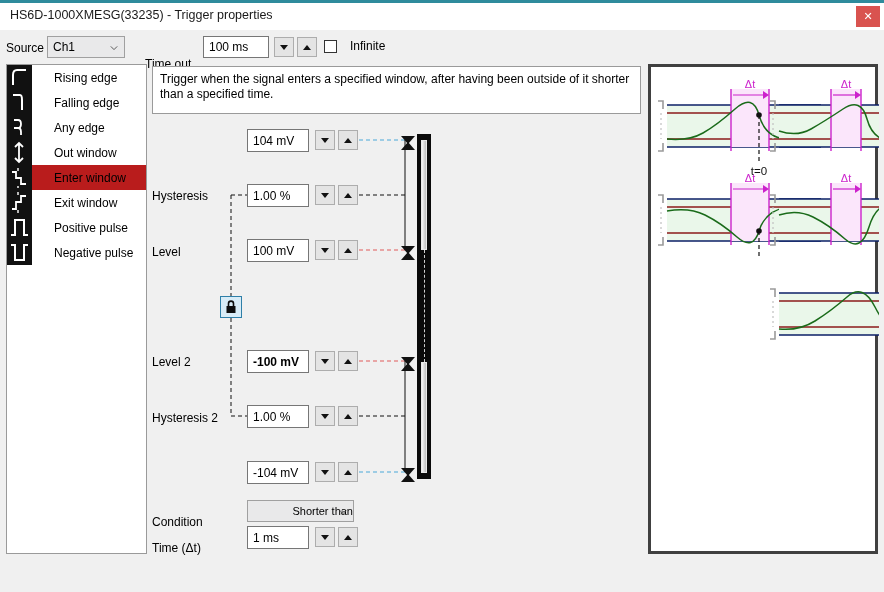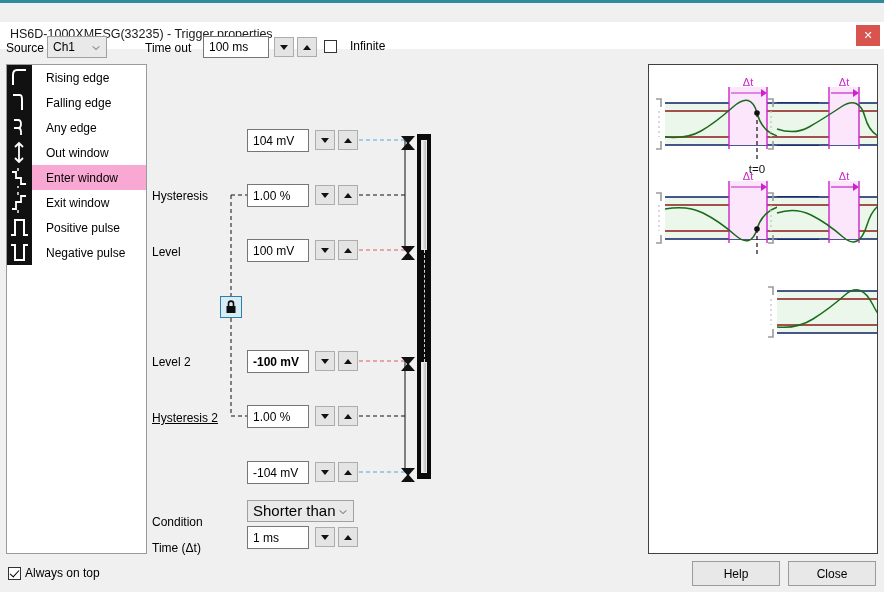--- a/index.html
+++ b/index.html
@@ -28,21 +28,20 @@
     left: 0; top: 0;
     width: 884px; height: 3px;
     background: #2e8b9c;
   }
   
   .titlebar {
     position: absolute;
     left: 0; top: 3px;
     width: 884px; height: 27px;
     background: #ffffff;
-    margin-top: 19px;
   }
   .title-text {
     position: absolute;
     left: 10px; top: 5px;
     font-size: 12.5px;
     color: #1a1a1a;
     white-space: nowrap;
   }
   .close-btn {
     position: absolute;
@@ -66,38 +65,38 @@
   .lbl {
     position: absolute;
     font-size: 12px;
     color: #000;
     white-space: nowrap;
   }
   .source-lbl { left: 6px; top: 5px; }
   .source-select {
     position: absolute;
     left: 47px; top: 0px;
-    width: 60px; height: 22px;
+    width: 78px; height: 22px;
     background: #e9e9ea;
     border: 1px solid #a0a0a0;
     box-sizing: border-box;
     font-family: "Liberation Sans", sans-serif;
     font-size: 12px;
     padding-left: 5px;
     color: #000;
     line-height: 20px;
     cursor: pointer;
   }
   .sel-caret {
     position: absolute;
     right: 6px; top: 7px;
     width: 8px; height: 8px;
     pointer-events: none;
   }
-  .timeout-lbl { left: 145px; top: 5px; }
+  .timeout-lbl { left: 145px; top: 21px; }
   .timeout-input {
     position: absolute;
     left: 203px; top: 0px;
     width: 66px; height: 22px;
     background: #ffffff;
     border: 1px solid #767676;
     box-sizing: border-box;
     font-family: "Liberation Sans", sans-serif;
     font-size: 12px;
     padding-left: 5px;
@@ -157,29 +156,29 @@
     border: 1px solid #9a9a9a;
     box-sizing: border-box;
     overflow: hidden;
   }
   .litem {
     display: flex;
     align-items: center;
     height: 25px;
     cursor: pointer;
   }
-  .litem.selected { background: #f9a8d4; align-items: center; }
+  .litem.selected { background: #b91c1c; align-items: center; }
   .licon {
     width: 25px; height: 25px;
     background: #111;
     flex: 0 0 25px;
     display: block;
   }
   .ltext {
-    margin-left: 14px;
+    margin-left: 22px;
     font-size: 12px;
     color: #000;
     white-space: nowrap;
   }
   
   .descbox {
     position: absolute;
     left: 152px; top: 66px;
     width: 489px; height: 48px;
     background: #ffffff;
@@ -213,25 +212,26 @@
     padding-left: 5px;
     color: #000;
   }
   .fsel {
     position: absolute;
     width: 107px; height: 22px;
     background: #e9e9ea;
     border: 1px solid #a0a0a0;
     box-sizing: border-box;
     font-family: "Liberation Sans", sans-serif;
-    font-size: 15px;
+    font-size: 11px;
     padding-left: 5px;
     color: #000;
     line-height: 20px;
     cursor: pointer;
+    text-align: right;
   }
   
   .slider-track {
     position: absolute;
     left: 417px; top: 134px;
     width: 14px; height: 345px;
     background: #0a0a0a;
   }
   .slider-thumb {
     position: absolute;
@@ -247,21 +247,21 @@
     left: 423.5px;
     width: 0;
     border-left: 1px dashed #cfcfcf;
   }
   
   .rightpanel {
     position: absolute;
     left: 648px; top: 64px;
     width: 230px; height: 490px;
     background: #ffffff;
-    border: 1px solid #404040;
+    border: 3px solid #404040;
     box-sizing: border-box;
   }
   
   .bottombar {
     position: absolute;
     left: 0; top: 556px;
     width: 884px; height: 36px;
   }
   .alwaystop {
     position: absolute;
@@ -389,20 +389,21 @@
       <div class="litem">
         <span class="licon">
           <svg width="25" height="25" viewBox="0 0 25 25">
             <path d="M4 5 L8 5 L8 20 L17 20 L17 5 L21 5" stroke="#fff" stroke-width="2" fill="none"></path>
           </svg>
         </span>
         <span class="ltext">Negative pulse</span>
       </div>
     </div>
 
+  <div class="descbox">Trigger when the signal enters a specified window, after having been outside of it shorter than a specified time.</div>
 
   <div class="form">
 
     <svg width="489" height="430" style="position:absolute;left:0;top:0;pointer-events:none">
 
       <line x1="200" y1="20" x2="253" y2="20" stroke="#4aa8d8" stroke-width="1" stroke-dasharray="4,3"></line>
 
       <line x1="200" y1="75" x2="253" y2="75" stroke="#111" stroke-width="1" stroke-dasharray="4,3"></line>
 
       <line x1="200" y1="130" x2="253" y2="130" stroke="#e05a5a" stroke-width="1" stroke-dasharray="4,3"></line>
@@ -459,21 +460,21 @@
 
     <div class="frow-lbl" style="left:0px; top:235px;">Level 2</div>
     <input class="fval" style="left: 95px; top: 230px; font-weight: bold;" type="text" value="-100 mV">
     <button class="spin" style="left:163px; top:231px;">
       <i class="tri tri-down"></i>
     </button>
     <button class="spin" style="left:186px; top:231px;">
       <i class="tri tri-up"></i>
     </button>
 
-    <div class="frow-lbl" style="left:0px; top:291px;text-decoration:underline;">Hysteresis 2</div>
+    <div class="frow-lbl" style="left:0px; top:291px;">Hysteresis 2</div>
     <input class="fval" style="left: 95px; top: 285px;" type="text" value="1.00 %">
     <button class="spin" style="left:163px; top:286px;">
       <i class="tri tri-down"></i>
     </button>
     <button class="spin" style="left:186px; top:286px;">
       <i class="tri tri-up"></i>
     </button>
 
     <input class="fval" style="left: 95px; top: 341px;" type="text" value="-104 mV">
     <button class="spin" style="left:163px; top:342px;">
@@ -597,24 +598,14 @@
         <path d="M12 50 Q30 44 46 52 T78 74 T102 62 T128 40 T166 50" stroke="#1a6b1a" stroke-width="1.5" fill="none"></path>
       </g>
 
       <g transform="translate(116,192)">
         <use href="#wavebase"></use>
         <path d="M12 70 Q32 72 48 62 T80 38 T108 48 T134 70 T166 56" stroke="#1a6b1a" stroke-width="1.5" fill="none"></path>
       </g>
     </svg>
   </div>
 
-  <div class="bottombar">
-
-    <label class="alwaystop">
-      <span class="cbox checked"></span>
-      <span>Always on top</span>
-    </label>
-
-    <button class="btn btn-help">Help</button>
-    <button class="btn btn-close">Close</button>
-  </div>
 
 </div>
 
 </body></html>

